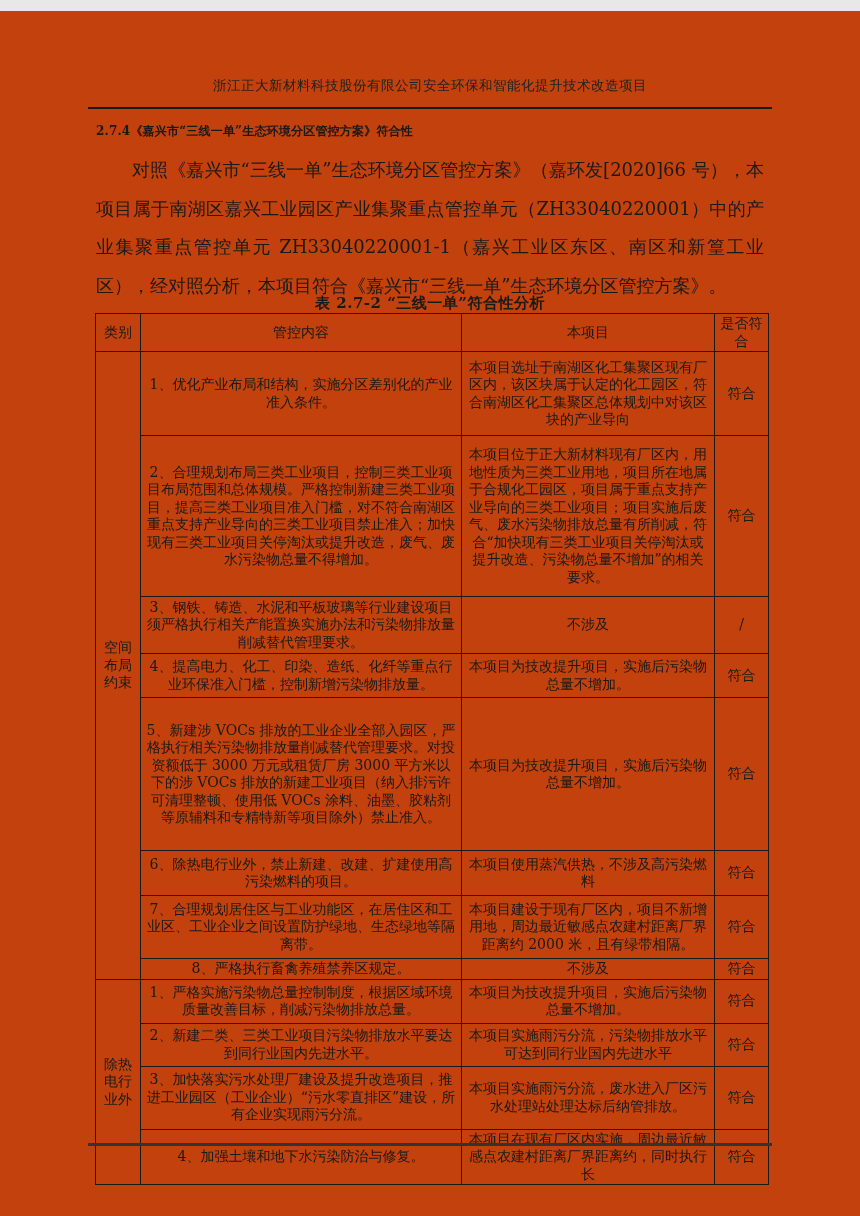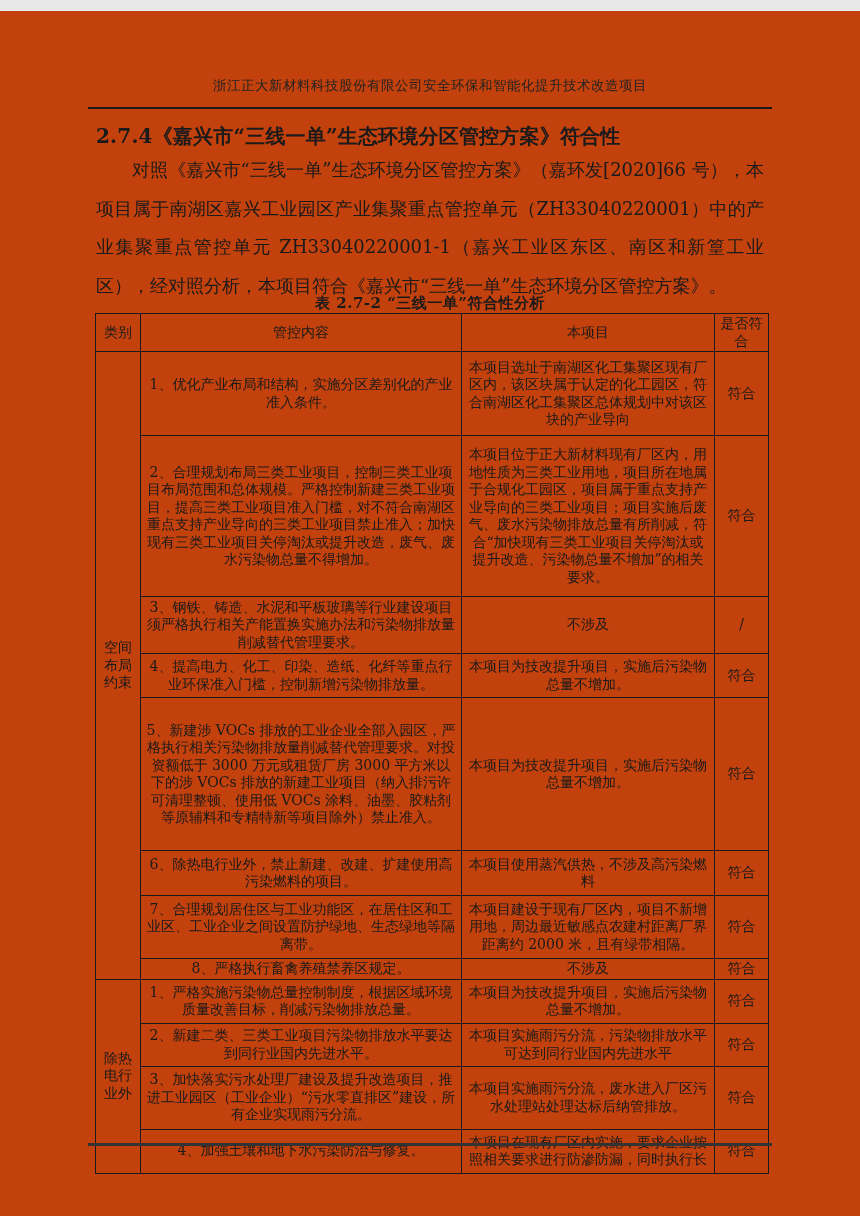--- a/index.html
+++ b/index.html
@@ -17,21 +17,21 @@
     position: absolute; top: 66px; left: 88px; width: 684px;
     text-align: center; font-size: 13.5px; color: #222;
     letter-spacing: 0.5px;
   }
   .header-rule {
     position: absolute; top: 96px; left: 88px; width: 684px;
     height: 2px; background: #1a1a1a;
   }
   .section-title {
     position: absolute; top: 112px; left: 96px; width: 676px;
-    font-size: 20px; font-weight: bold; letter-spacing: 0.2px;
+    font-size: 12px; font-weight: bold; letter-spacing: 0.2px;
   }
   .body-paragraph {
     position: absolute; top: 140px; left: 96px; width: 668px;
     font-size: 18px; line-height: 38.5px;
     text-align: justify; text-indent: 2em;
   }
   .table-caption {
     position: absolute; top: 283px; left: 88px; width: 684px;
     text-align: center; font-size: 15px; font-weight: bold;
     letter-spacing: 0.5px;
@@ -149,21 +149,21 @@
         <td class="proj-cell">本项目实施雨污分流，污染物排放水平可达到同行业国内先进水平</td>
         <td>符合</td>
       </tr>
       <tr style="height:63px">
         <td class="ctrl-cell">3、加快落实污水处理厂建设及提升改造项目，推进工业园区（工业企业）“污水零直排区”建设，所有企业实现雨污分流。</td>
         <td class="proj-cell">本项目实施雨污分流，废水进入厂区污水处理站处理达标后纳管排放。</td>
         <td>符合</td>
       </tr>
       <tr style="height:44px">
         <td class="ctrl-cell">4、加强土壤和地下水污染防治与修复。</td>
-        <td class="proj-cell">本项目在现有厂区内实施，要求企业按照相关要求进行防渗防漏，同时执行长</td>
+        <td class="proj-cell">本项目在现有厂区内实施，周边最近敏感点农建村距离厂界距离约，同时执行长</td>
         <td>符合</td>
       </tr>
     </tbody>
   </table>
 
   <div class="doc-footer-rule"></div>
 
 </div>
 
 </body></html>

